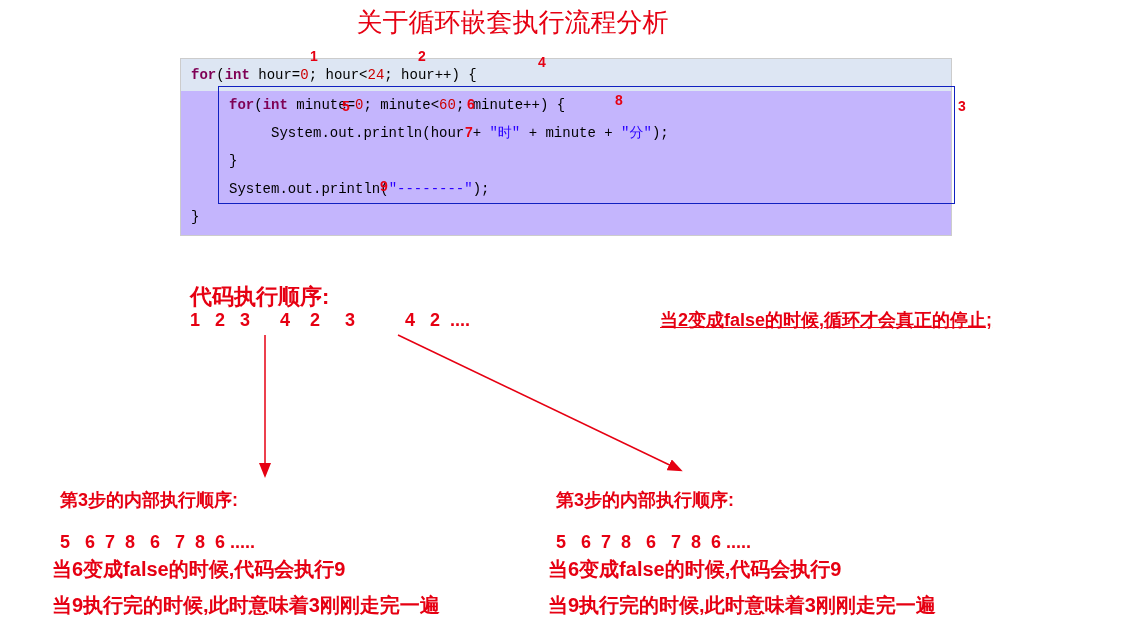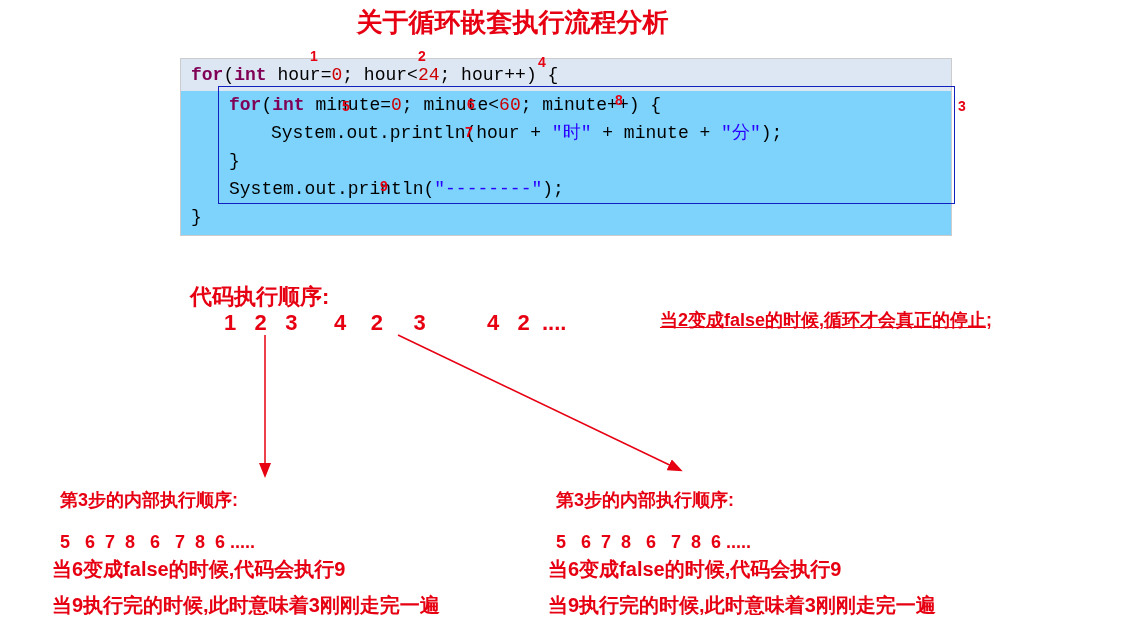--- a/index.html
+++ b/index.html
@@ -12,32 +12,32 @@
     position: relative;
     overflow: hidden;
   }
   .title {
     position: absolute;
     top: 5px;
     left: 0;
     width: 1025px;
     text-align: center;
     font-size: 26px;
-    font-weight: bold;
+    font-weight: normal;
     color: #e60012;
   }
   .code-block {
     position: absolute;
     top: 58px;
     left: 180px;
     width: 770px;
     border: 1px solid #ccc;
-    background: #7dd3fc;
+    background: #c4b5fd;
     font-family: Consolas, "Courier New", monospace;
-    font-size: 18px;
+    font-size: 14px;
     line-height: 28px;
     filter: blur(0.7px);
   }
   .code-block .hl-line {
     background: #dde6f3;
     padding: 2px 10px;
   }
   .code-block .plain-line {
     padding: 0 10px;
   }
@@ -56,21 +56,21 @@
     color: #e60012;
     font-size: 14px;
     font-weight: bold;
   }
   .red-block {
     position: absolute;
     color: #e60012;
     font-weight: bold;
   }
   .seq-title { font-size: 22px; }
-  .seq-nums { font-size: 22px; letter-spacing: 0px; margin-left: 34px; }
+  .seq-nums { font-size: 18px; letter-spacing: 0px; }
   .note { font-size: 18px; }
   .sub-title { font-size: 18px; }
   .sub-nums { font-size: 18px; margin-top: 16px; }
   .sub-note { font-size: 20px; }
   svg.arrows {
     position: absolute;
     top: 0; left: 0;
     width: 1127px; height: 625px;
     pointer-events: none;
   }

